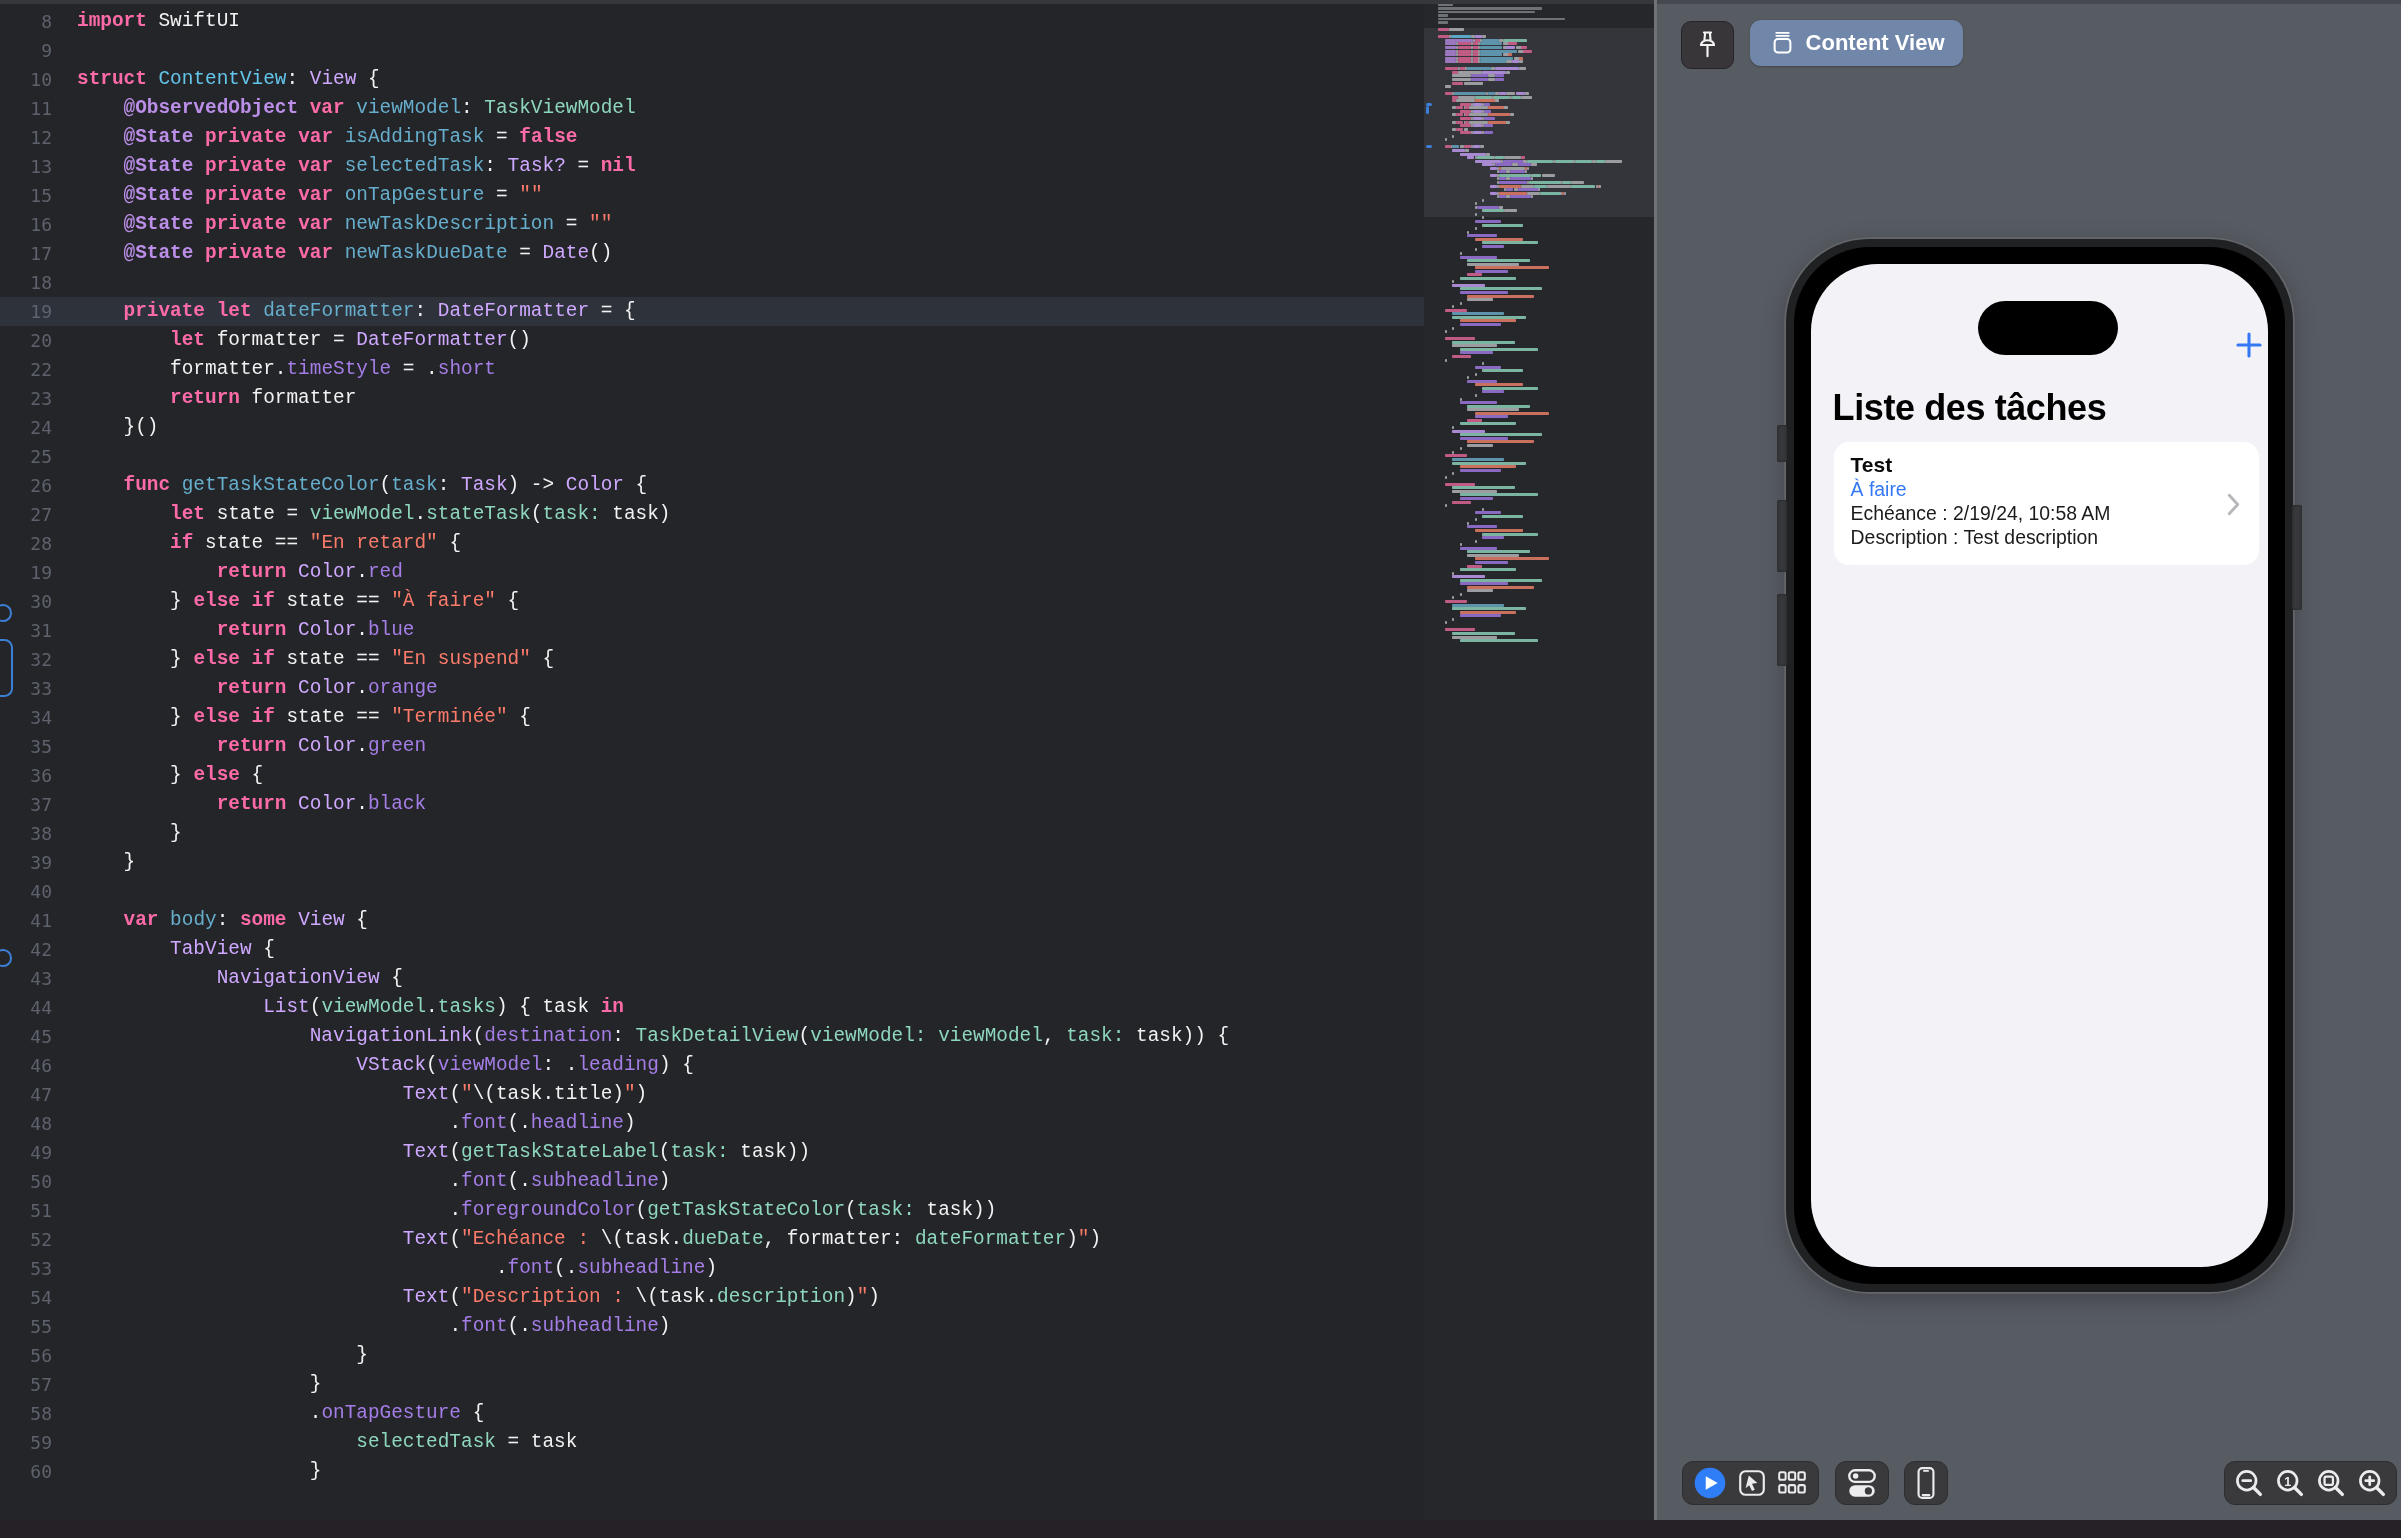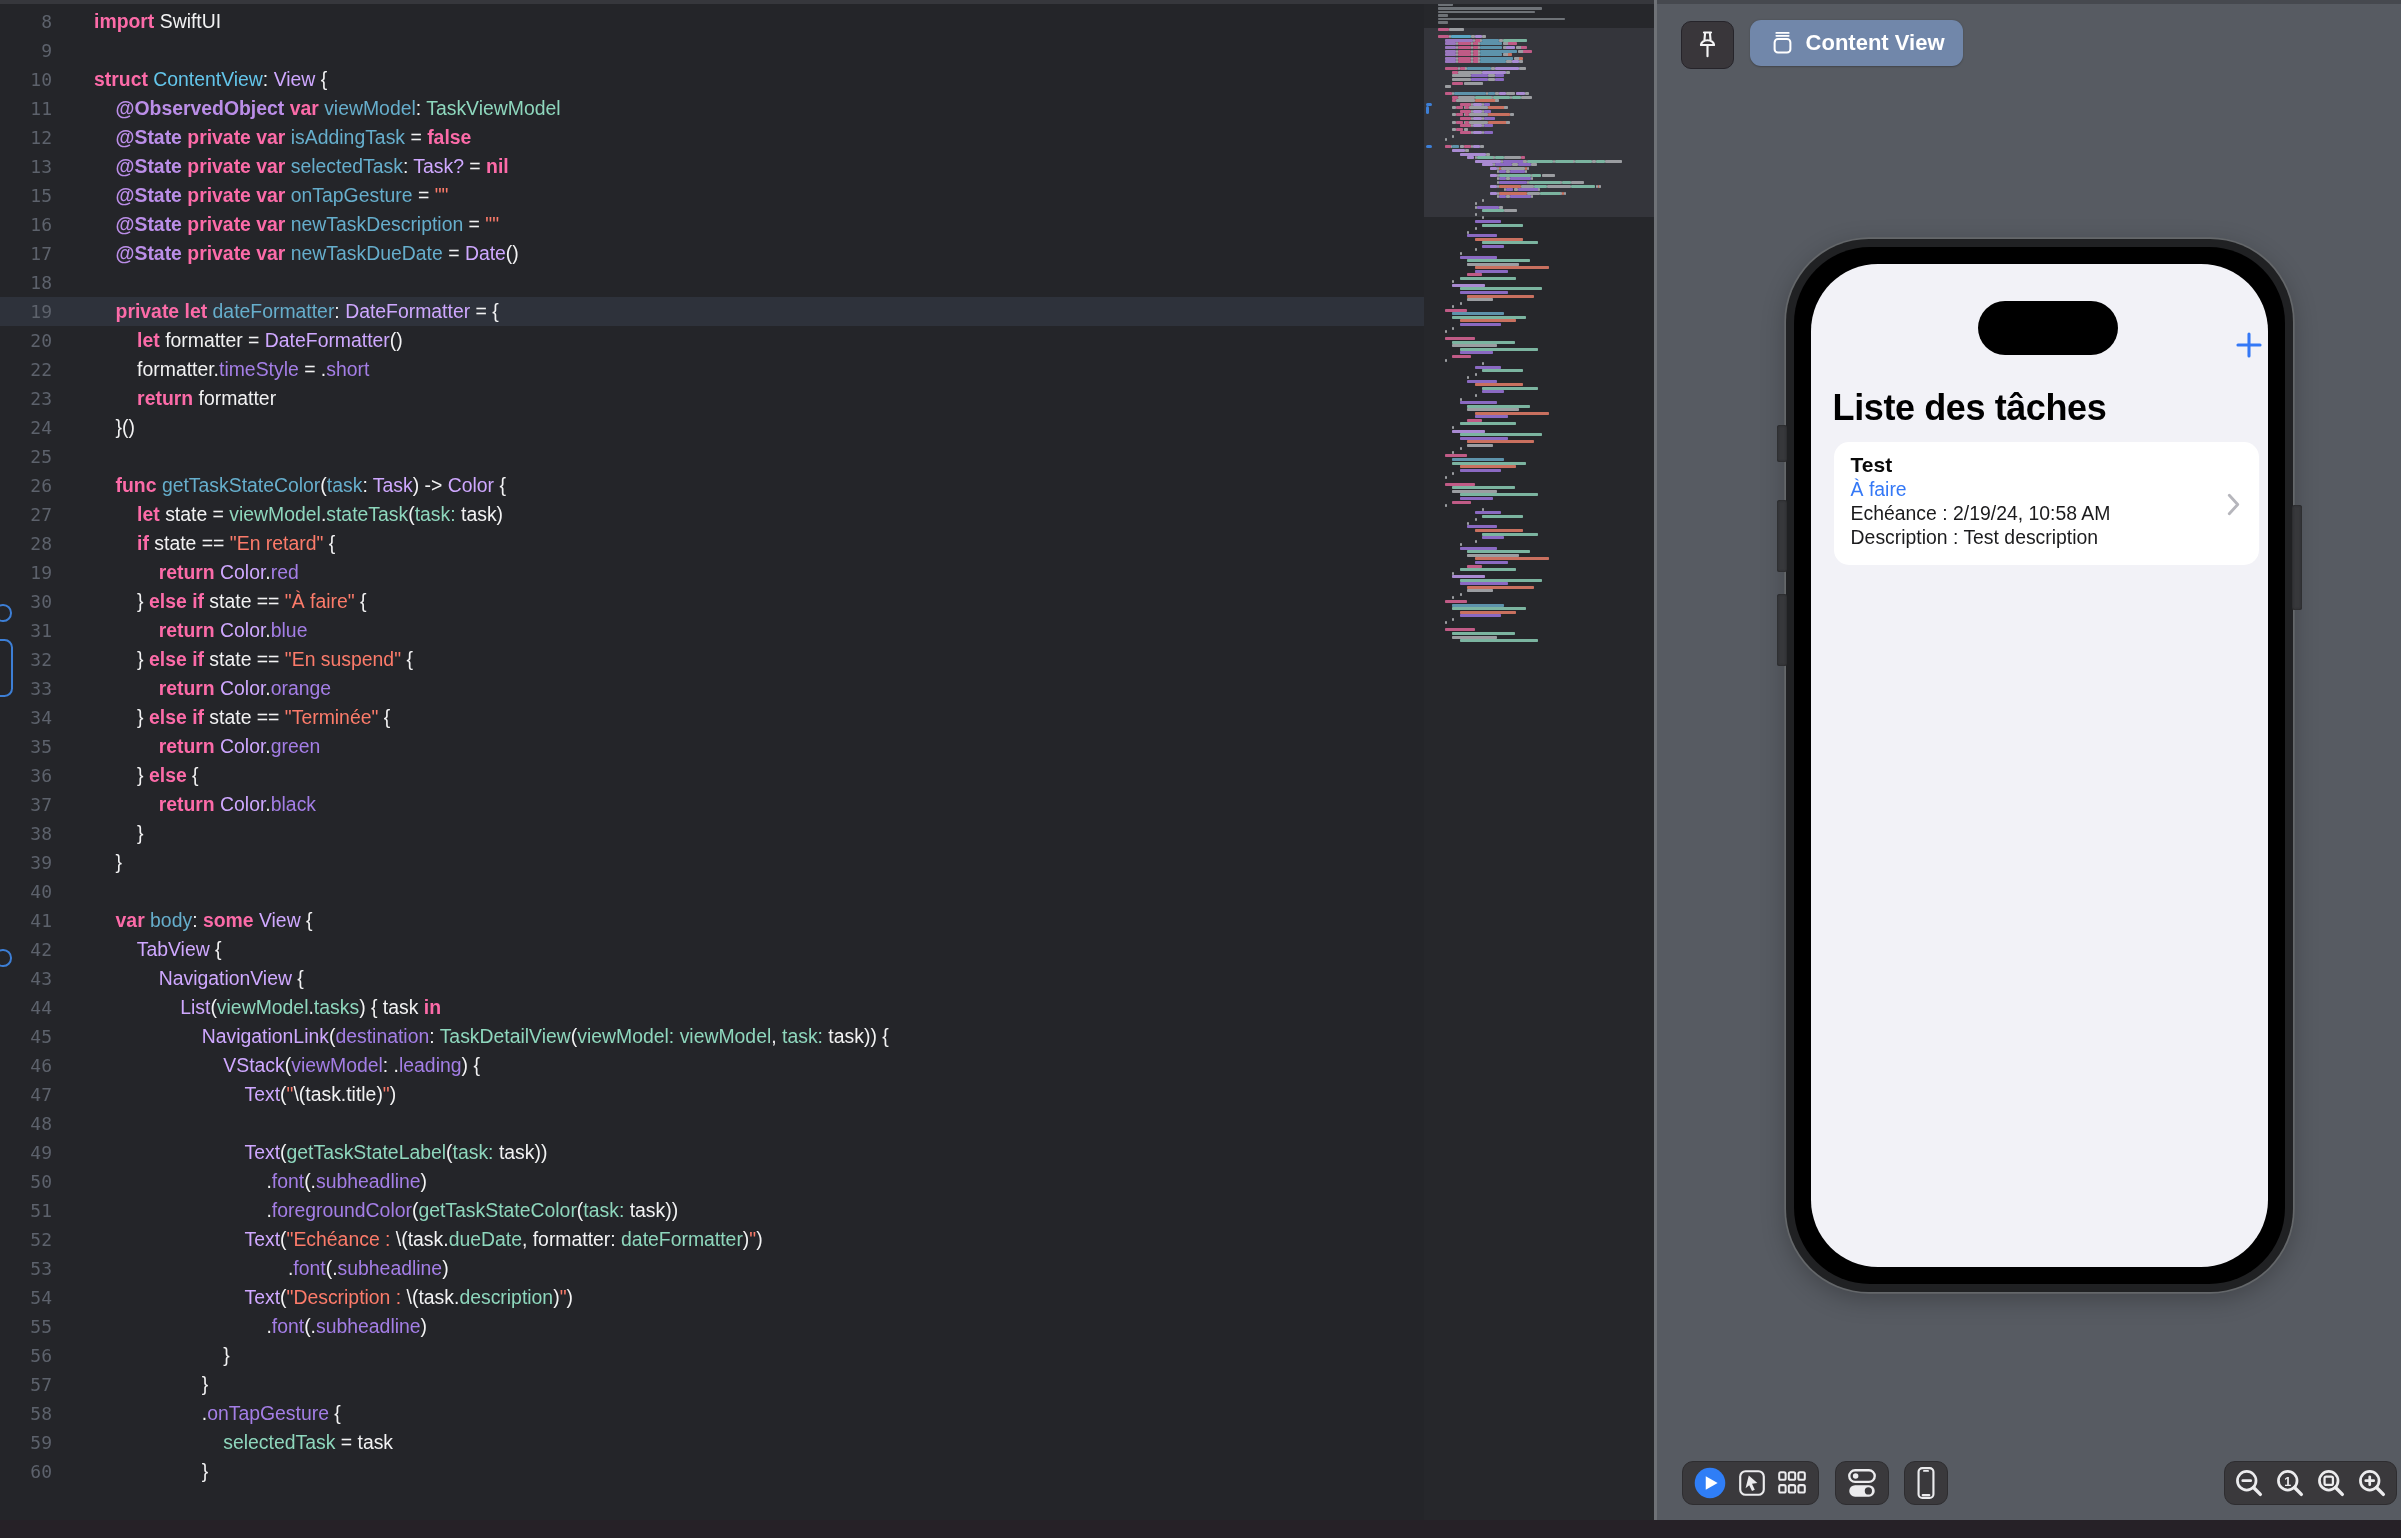--- a/index.html
+++ b/index.html
@@ -6,21 +6,21 @@
   #stage{position:relative;width:2401px;height:1539px;overflow:hidden;
          font-family:"Liberation Sans",sans-serif;background:#242529;}
   
   #editor{position:absolute;left:0;top:0;width:1424px;height:1539px;background:#242529;overflow:hidden;}
   #top-sliver{position:absolute;left:0;top:0;width:1654px;height:4.2px;background:#36373c;z-index:5;}
   #code-lines{position:absolute;left:0;top:6.8px;width:100%;}
   .code-line{display:flex;height:29px;line-height:29px;white-space:pre;}
   .code-line.current{background:#2e323b;}
   .lnum{width:52px;flex:0 0 52px;text-align:right;color:#5d626c;
         font-family:"DejaVu Sans Mono",monospace;font-size:18px;}
-  .lcode{margin-left:42px;font-family:Liberation Sans, sans-serif;font-size:19.4px;color:#f2f2f3;text-align:right;}
+  .lcode{margin-left:25px;font-family:Liberation Mono, monospace;font-size:19.4px;color:#f2f2f3;text-align:right;}
   .tk-k{color:#fc6ba8;font-weight:bold;}
   .tk-a{color:#bb8ee8;font-weight:bold;}
   .tk-t{color:#cfa8ff;}
   .tk-c{color:#63c5ea;}
   .tk-d{color:#66aecc;}
   .tk-m{color:#8ed7bd;}
   .tk-p{color:#a47ee6;}
   .tk-s{color:#fc7b6a;}
   .tk-w{color:#f2f2f3;}
   .gutter-dot{position:absolute;left:-6px;width:13.5px;height:13.5px;border:2.5px solid #3d7fd6;
@@ -115,21 +115,21 @@
         <div class="code-line"><span class="lnum">38</span><span class="lcode">        <span class="tk-w">}</span></span></div>
         <div class="code-line"><span class="lnum">39</span><span class="lcode">    <span class="tk-w">}</span></span></div>
         <div class="code-line"><span class="lnum">40</span><span class="lcode"></span></div>
         <div class="code-line"><span class="lnum">41</span><span class="lcode">    <span class="tk-k">var</span><span class="tk-w"> </span><span class="tk-d">body</span><span class="tk-w">: </span><span class="tk-k">some</span><span class="tk-w"> </span><span class="tk-t">View</span><span class="tk-w"> {</span></span></div>
         <div class="code-line"><span class="lnum">42</span><span class="lcode">        <span class="tk-t">TabView</span><span class="tk-w"> {</span></span></div>
         <div class="code-line"><span class="lnum">43</span><span class="lcode">            <span class="tk-t">NavigationView</span><span class="tk-w"> {</span></span></div>
         <div class="code-line"><span class="lnum">44</span><span class="lcode">                <span class="tk-t">List</span><span class="tk-w">(</span><span class="tk-m">viewModel</span><span class="tk-w">.</span><span class="tk-m">tasks</span><span class="tk-w">) { task </span><span class="tk-k">in</span></span></div>
         <div class="code-line"><span class="lnum">45</span><span class="lcode">                    <span class="tk-t">NavigationLink</span><span class="tk-w">(</span><span class="tk-p">destination</span><span class="tk-w">: </span><span class="tk-m">TaskDetailView</span><span class="tk-w">(</span><span class="tk-m">viewModel:</span><span class="tk-w"> </span><span class="tk-m">viewModel</span><span class="tk-w">, </span><span class="tk-m">task:</span><span class="tk-w"> task)) {</span></span></div>
         <div class="code-line"><span class="lnum">46</span><span class="lcode">                        <span class="tk-t">VStack</span><span class="tk-w">(</span><span class="tk-p">viewModel</span><span class="tk-w">: .</span><span class="tk-p">leading</span><span class="tk-w">) {</span></span></div>
         <div class="code-line"><span class="lnum">47</span><span class="lcode">                            <span class="tk-t">Text</span><span class="tk-w">(</span><span class="tk-s">"</span><span class="tk-w">\(task.title)</span><span class="tk-s">"</span><span class="tk-w">)</span></span></div>
-        <div class="code-line"><span class="lnum">48</span></div>
+        <div class="code-line"><span class="lnum">48</span><span class="lcode">                                <span class="tk-w">.</span><span class="tk-p">font</span><span class="tk-w">(.</span><span class="tk-p">headline</span><span class="tk-w">)</span></span></div>
         <div class="code-line"><span class="lnum">49</span><span class="lcode">                            <span class="tk-t">Text</span><span class="tk-w">(</span><span class="tk-m">getTaskStateLabel</span><span class="tk-w">(</span><span class="tk-m">task:</span><span class="tk-w"> task))</span></span></div>
         <div class="code-line"><span class="lnum">50</span><span class="lcode">                                <span class="tk-w">.</span><span class="tk-p">font</span><span class="tk-w">(.</span><span class="tk-p">subheadline</span><span class="tk-w">)</span></span></div>
         <div class="code-line"><span class="lnum">51</span><span class="lcode">                                <span class="tk-w">.</span><span class="tk-p">foregroundColor</span><span class="tk-w">(</span><span class="tk-m">getTaskStateColor</span><span class="tk-w">(</span><span class="tk-m">task:</span><span class="tk-w"> task))</span></span></div>
         <div class="code-line"><span class="lnum">52</span><span class="lcode">                            <span class="tk-t">Text</span><span class="tk-w">(</span><span class="tk-s">"Echéance : </span><span class="tk-w">\(task.</span><span class="tk-m">dueDate</span><span class="tk-w">, formatter: </span><span class="tk-m">dateFormatter</span><span class="tk-w">)</span><span class="tk-s">"</span><span class="tk-w">)</span></span></div>
         <div class="code-line"><span class="lnum">53</span><span class="lcode">                                    <span class="tk-w">.</span><span class="tk-p">font</span><span class="tk-w">(.</span><span class="tk-p">subheadline</span><span class="tk-w">)</span></span></div>
         <div class="code-line"><span class="lnum">54</span><span class="lcode">                            <span class="tk-t">Text</span><span class="tk-w">(</span><span class="tk-s">"Description : </span><span class="tk-w">\(task.</span><span class="tk-m">description</span><span class="tk-w">)</span><span class="tk-s">"</span><span class="tk-w">)</span></span></div>
         <div class="code-line"><span class="lnum">55</span><span class="lcode">                                <span class="tk-w">.</span><span class="tk-p">font</span><span class="tk-w">(.</span><span class="tk-p">subheadline</span><span class="tk-w">)</span></span></div>
         <div class="code-line"><span class="lnum">56</span><span class="lcode">                        <span class="tk-w">}</span></span></div>
         <div class="code-line"><span class="lnum">57</span><span class="lcode">                    <span class="tk-w">}</span></span></div>
         <div class="code-line"><span class="lnum">58</span><span class="lcode">                    <span class="tk-w">.</span><span class="tk-p">onTapGesture</span><span class="tk-w"> {</span></span></div>

